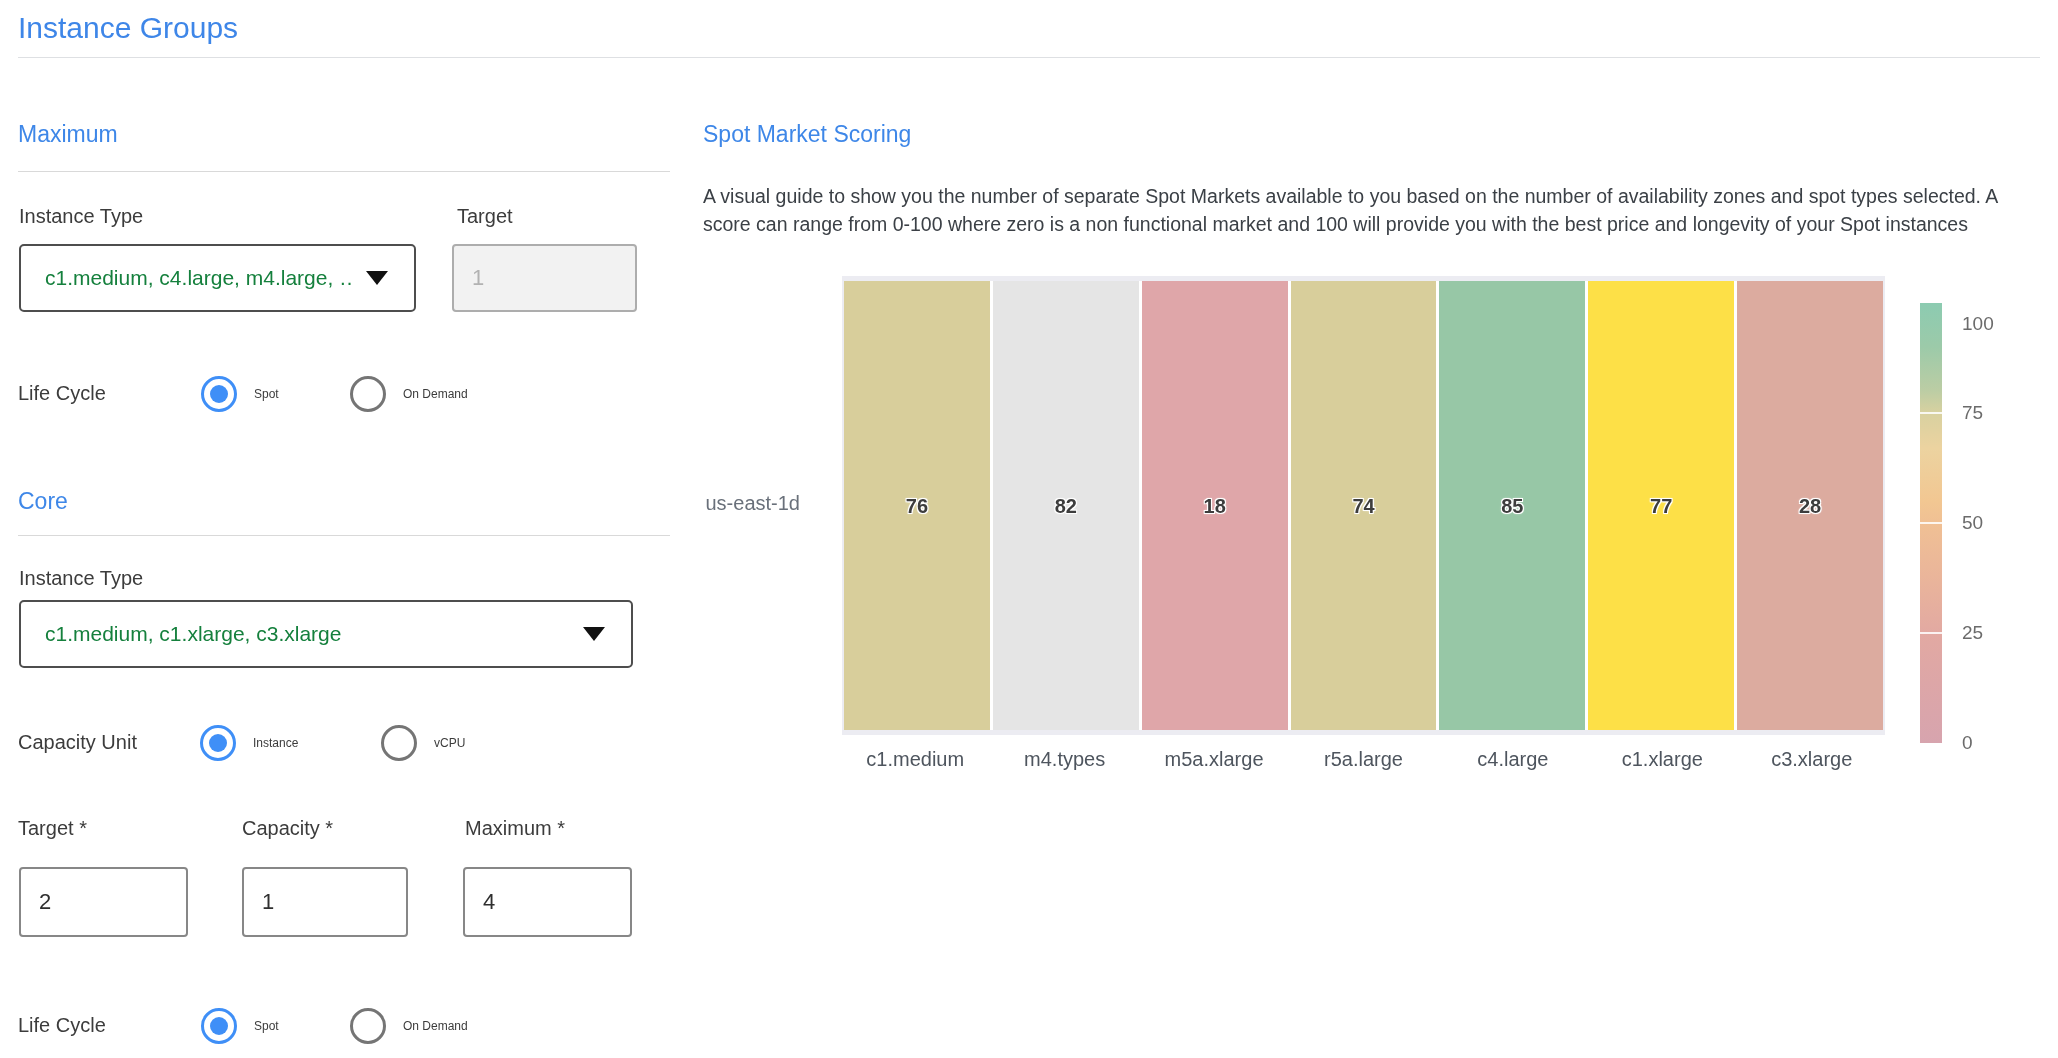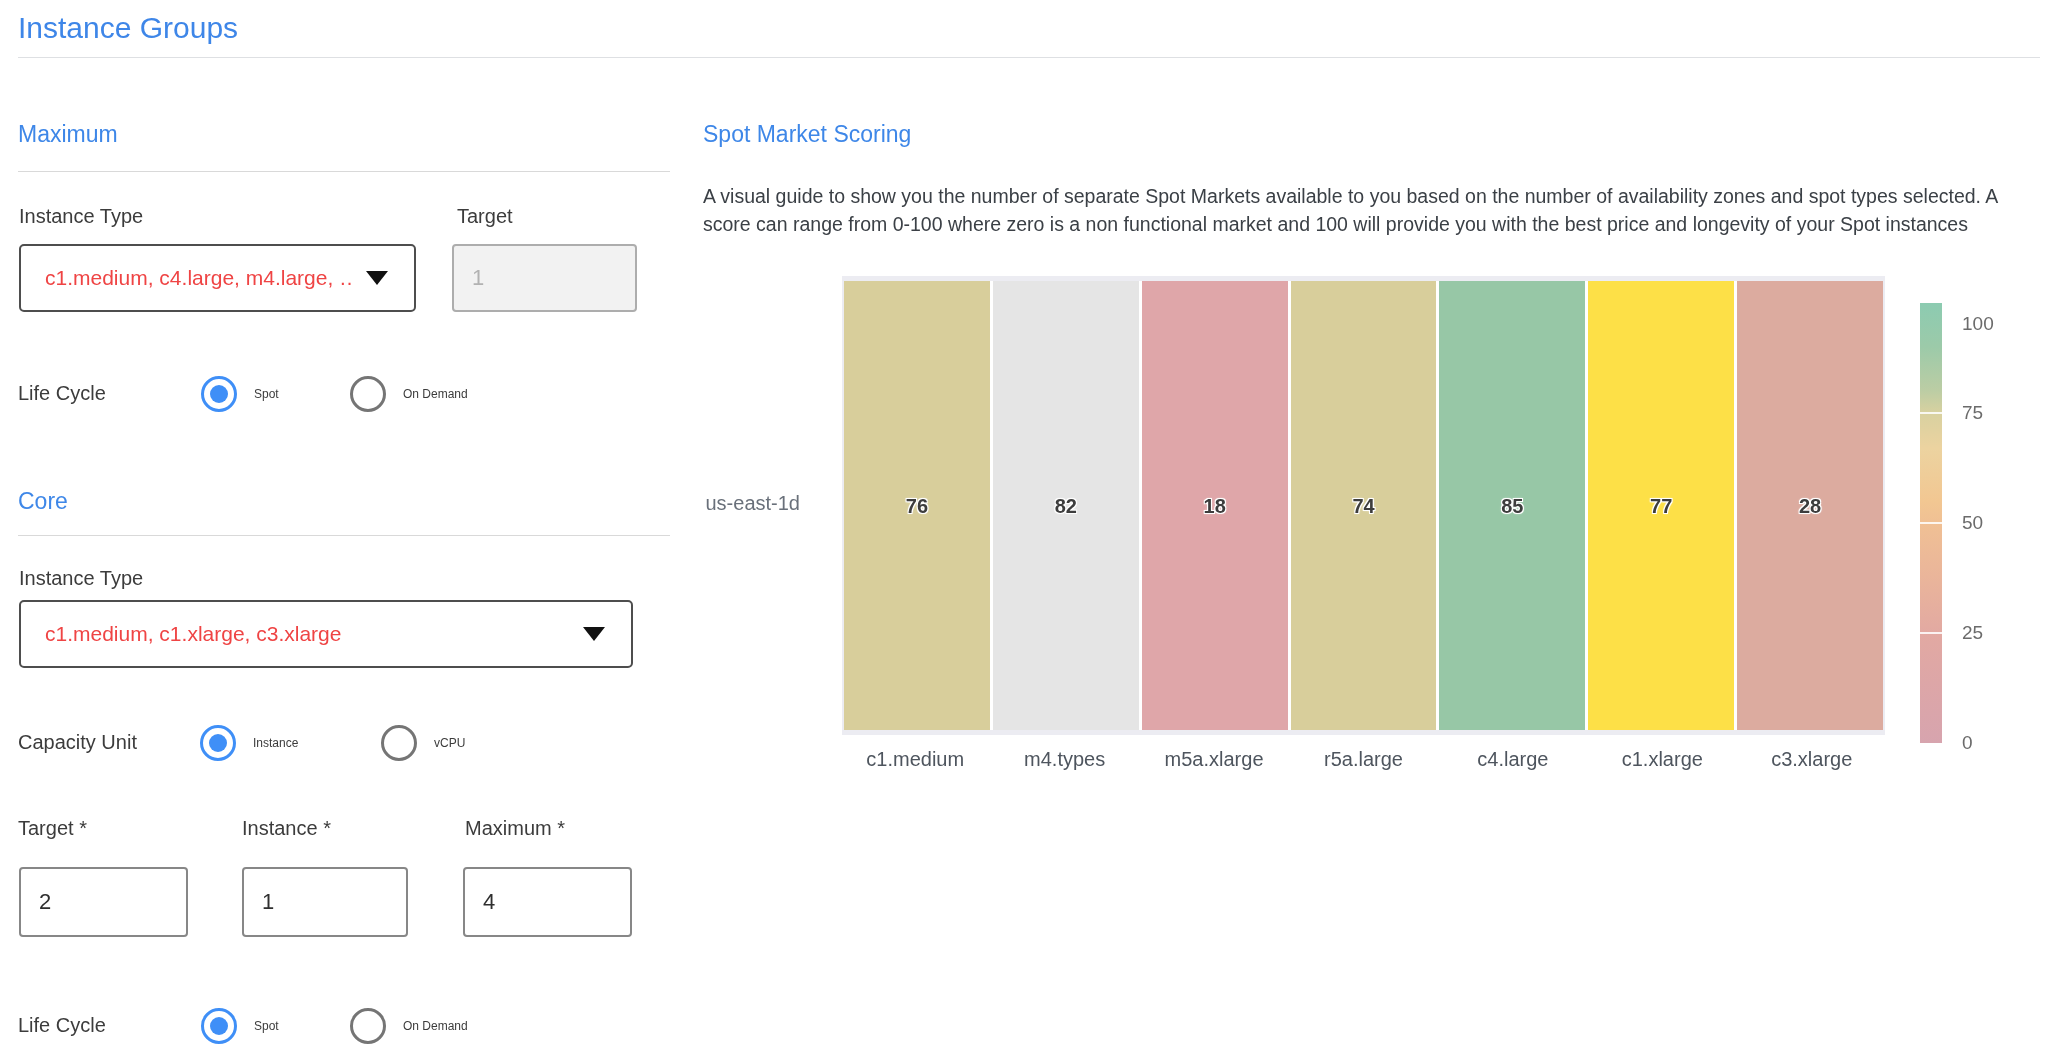--- a/index.html
+++ b/index.html
@@ -10,21 +10,21 @@
 
   .page-title { left:18px; top:9px; font-size:30px; line-height:38px; color:#3e86e8; font-weight:400; }
   .hr-full { left:18px; top:57px; width:2022px; height:1px; background:#dee0e3; }
   .section-head { font-size:23px; line-height:30px; color:#3e87e8; font-weight:400; }
   .hr-col { width:652px; height:1px; background:#d9d9d9; left:18px; }
 
   .field-label { font-size:20px; line-height:24px; color:#3c3c3c; }
 
   .select-box { height:68px; border:2px solid #4e4e4e; border-radius:5px; background:#fff;
     display:flex; align-items:center; padding:0 26px 0 24px; cursor:pointer; }
-  .select-text { font-size:21px; color:#ef4444; flex:1; white-space:nowrap; overflow:hidden; }
+  .select-text { font-size:21px; color:#15803d; flex:1; white-space:nowrap; overflow:hidden; }
   .caret { width:0; height:0; border-left:11px solid transparent; border-right:11px solid transparent;
     border-top:14px solid #111; margin-left:14px; flex:0 0 auto; }
 
   .input-box { border:2px solid #878787; border-radius:4px; background:#fff; font-size:22px;
     color:#2f2f2f; padding-left:18px; outline:none; font-family:"Liberation Sans",sans-serif; }
   .input-disabled { background:#f2f2f2; border:2px solid #adadad; color:#b2b2b2; }
 
   .radio-row { height:36px; }
   .radio-row .row-label { position:absolute; left:18px; top:6px; font-size:20px; color:#3c3c3c; }
   .radio-opt { position:absolute; top:0; display:flex; align-items:center; gap:17px; cursor:pointer; }
@@ -107,21 +107,21 @@
     </div>
     <div class="radio-opt" style="left:381px;">
       <span class="radio-circle">
           <span class="radio-dot"></span>
         </span>
       <span class="radio-label">vCPU</span>
     </div>
   </div>
 
   <div class="abs field-label" style="left:18px; top:816px;">Target *</div>
-  <div class="abs field-label" style="left:242px; top:816px;">Instance *</div>
+  <div class="abs field-label" style="left:242px; top:816px;">Capacity *</div>
   <div class="abs field-label" style="left:465px; top:816px;">Maximum *</div>
 
   <input class="abs input-box" style="left: 19px; top: 867px; width: 169px; height: 70px;" value="2">
   <input class="abs input-box" style="left: 242px; top: 867px; width: 166px; height: 70px;" value="1">
   <input class="abs input-box" style="left: 463px; top: 867px; width: 169px; height: 70px;" value="4">
 
   <div class="abs radio-row" style="left:0; top:1008px; width:660px;">
     <span class="row-label">Life Cycle</span>
     <div class="radio-opt selected" style="left:201px;">
       <span class="radio-circle">

